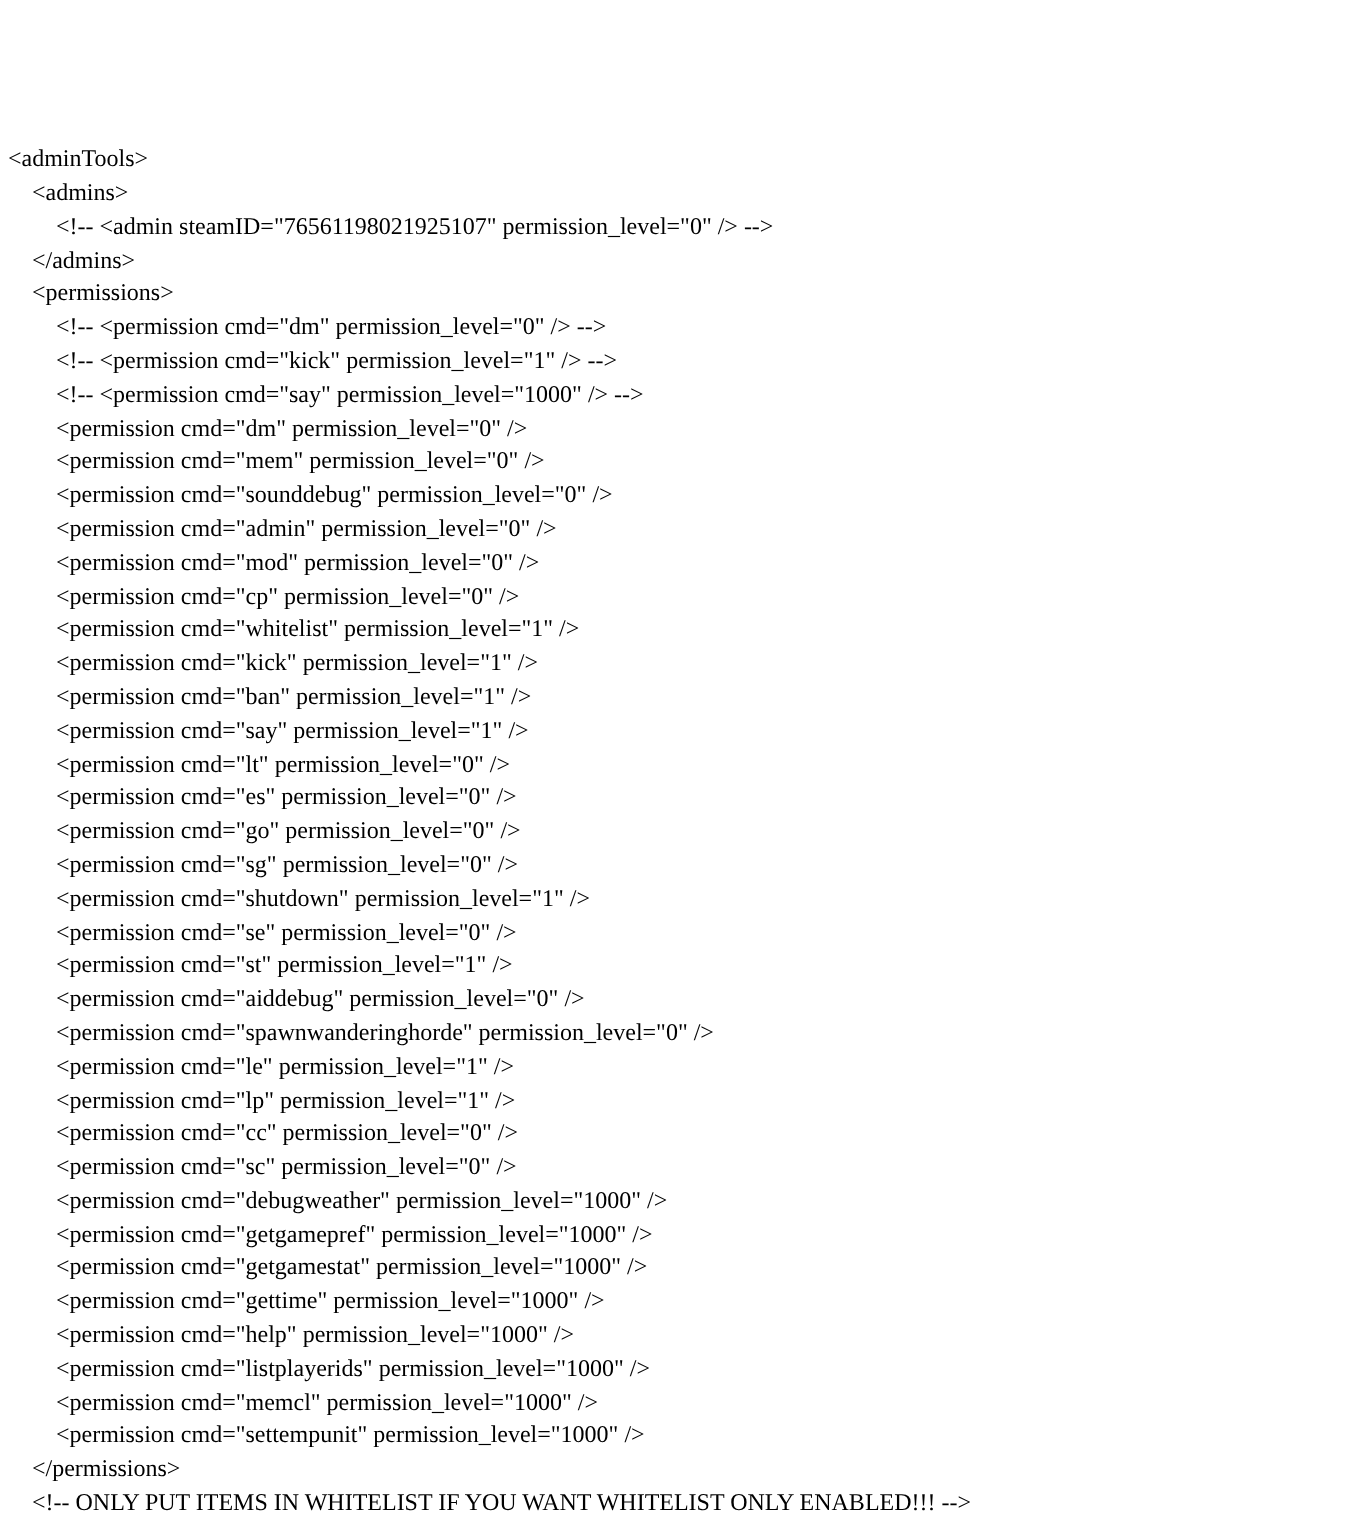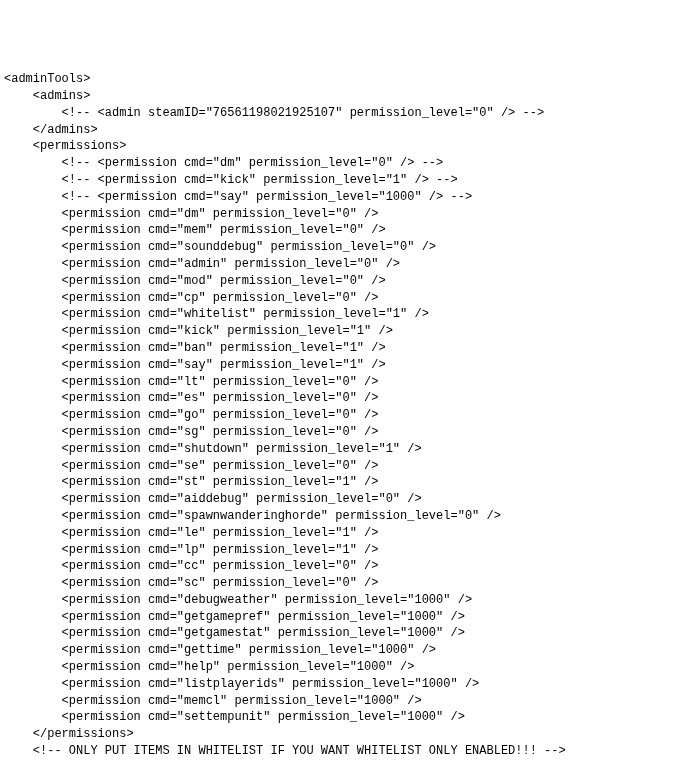--- a/index.html
+++ b/index.html
@@ -7,20 +7,21 @@
       font-size: 12px;
       line-height: 1.4;
       color: #000;
       background: #fff;
       margin: 0;
       padding: 4px;
       white-space: pre;
     }
     .code-line {
       display: block;
+      font-family: Liberation Serif, serif;
     }
   </style>
 </head>
 <body>
 
 
 
 <div id="code-container"><span class="code-line">&lt;adminTools&gt;</span><span class="code-line">    &lt;admins&gt;</span><span class="code-line">        &lt;!-- &lt;admin steamID="76561198021925107" permission_level="0" /&gt; --&gt;</span><span class="code-line">    &lt;/admins&gt;</span><span class="code-line"></span><span class="code-line">    &lt;permissions&gt;</span><span class="code-line">        &lt;!-- &lt;permission cmd="dm" permission_level="0" /&gt; --&gt;</span><span class="code-line">        &lt;!-- &lt;permission cmd="kick" permission_level="1" /&gt; --&gt;</span><span class="code-line">        &lt;!-- &lt;permission cmd="say" permission_level="1000" /&gt; --&gt;</span><span class="code-line">        &lt;permission cmd="dm" permission_level="0" /&gt;</span><span class="code-line">        &lt;permission cmd="mem" permission_level="0" /&gt;</span><span class="code-line">        &lt;permission cmd="sounddebug" permission_level="0" /&gt;</span><span class="code-line">        &lt;permission cmd="admin" permission_level="0" /&gt;</span><span class="code-line">        &lt;permission cmd="mod" permission_level="0" /&gt;</span><span class="code-line">        &lt;permission cmd="cp" permission_level="0" /&gt;</span><span class="code-line">        &lt;permission cmd="whitelist" permission_level="1" /&gt;</span><span class="code-line">        &lt;permission cmd="kick" permission_level="1" /&gt;</span><span class="code-line">        &lt;permission cmd="ban" permission_level="1" /&gt;</span><span class="code-line">        &lt;permission cmd="say" permission_level="1" /&gt;</span><span class="code-line">        &lt;permission cmd="lt" permission_level="0" /&gt;</span><span class="code-line">        &lt;permission cmd="es" permission_level="0" /&gt;</span><span class="code-line">        &lt;permission cmd="go" permission_level="0" /&gt;</span><span class="code-line">        &lt;permission cmd="sg" permission_level="0" /&gt;</span><span class="code-line">        &lt;permission cmd="shutdown" permission_level="1" /&gt;</span><span class="code-line">        &lt;permission cmd="se" permission_level="0" /&gt;</span><span class="code-line">        &lt;permission cmd="st" permission_level="1" /&gt;</span><span class="code-line">        &lt;permission cmd="aiddebug" permission_level="0" /&gt;</span><span class="code-line">        &lt;permission cmd="spawnwanderinghorde" permission_level="0" /&gt;</span><span class="code-line">        &lt;permission cmd="le" permission_level="1" /&gt;</span><span class="code-line">        &lt;permission cmd="lp" permission_level="1" /&gt;</span><span class="code-line">        &lt;permission cmd="cc" permission_level="0" /&gt;</span><span class="code-line">        &lt;permission cmd="sc" permission_level="0" /&gt;</span><span class="code-line">        &lt;permission cmd="debugweather" permission_level="1000" /&gt;</span><span class="code-line">        &lt;permission cmd="getgamepref" permission_level="1000" /&gt;</span><span class="code-line">        &lt;permission cmd="getgamestat" permission_level="1000" /&gt;</span><span class="code-line">        &lt;permission cmd="gettime" permission_level="1000" /&gt;</span><span class="code-line">        &lt;permission cmd="help" permission_level="1000" /&gt;</span><span class="code-line">        &lt;permission cmd="listplayerids" permission_level="1000" /&gt;</span><span class="code-line">        &lt;permission cmd="memcl" permission_level="1000" /&gt;</span><span class="code-line">        &lt;permission cmd="settempunit" permission_level="1000" /&gt;</span><span class="code-line">    &lt;/permissions&gt;</span><span class="code-line"></span><span class="code-line">    &lt;!-- ONLY PUT ITEMS IN WHITELIST IF YOU WANT WHITELIST ONLY ENABLED!!! --&gt;</span><span class="code-line">    &lt;!-- If there are any items in the whitelist, the whitelist only mode is enabled --&gt;</span><span class="code-line"></span><span class="code-line"></span></div>
 
 

